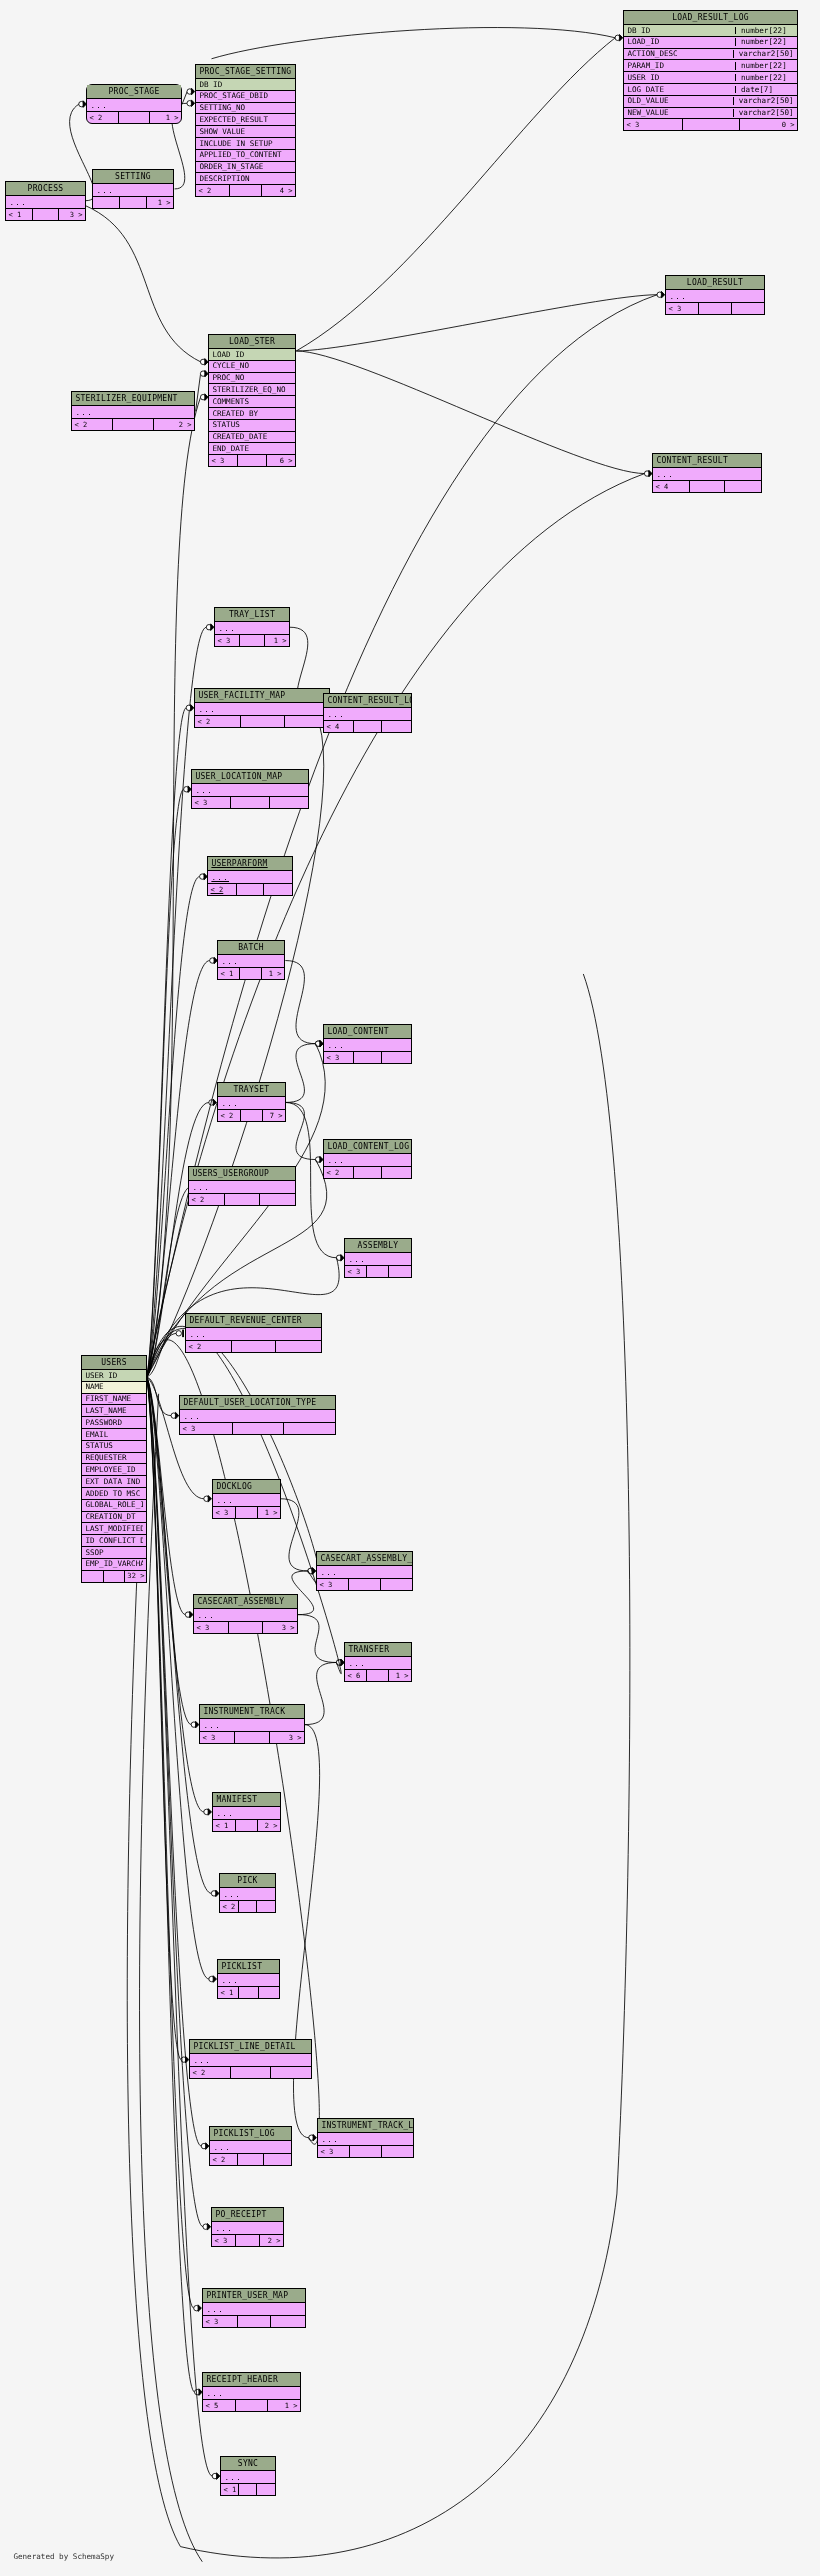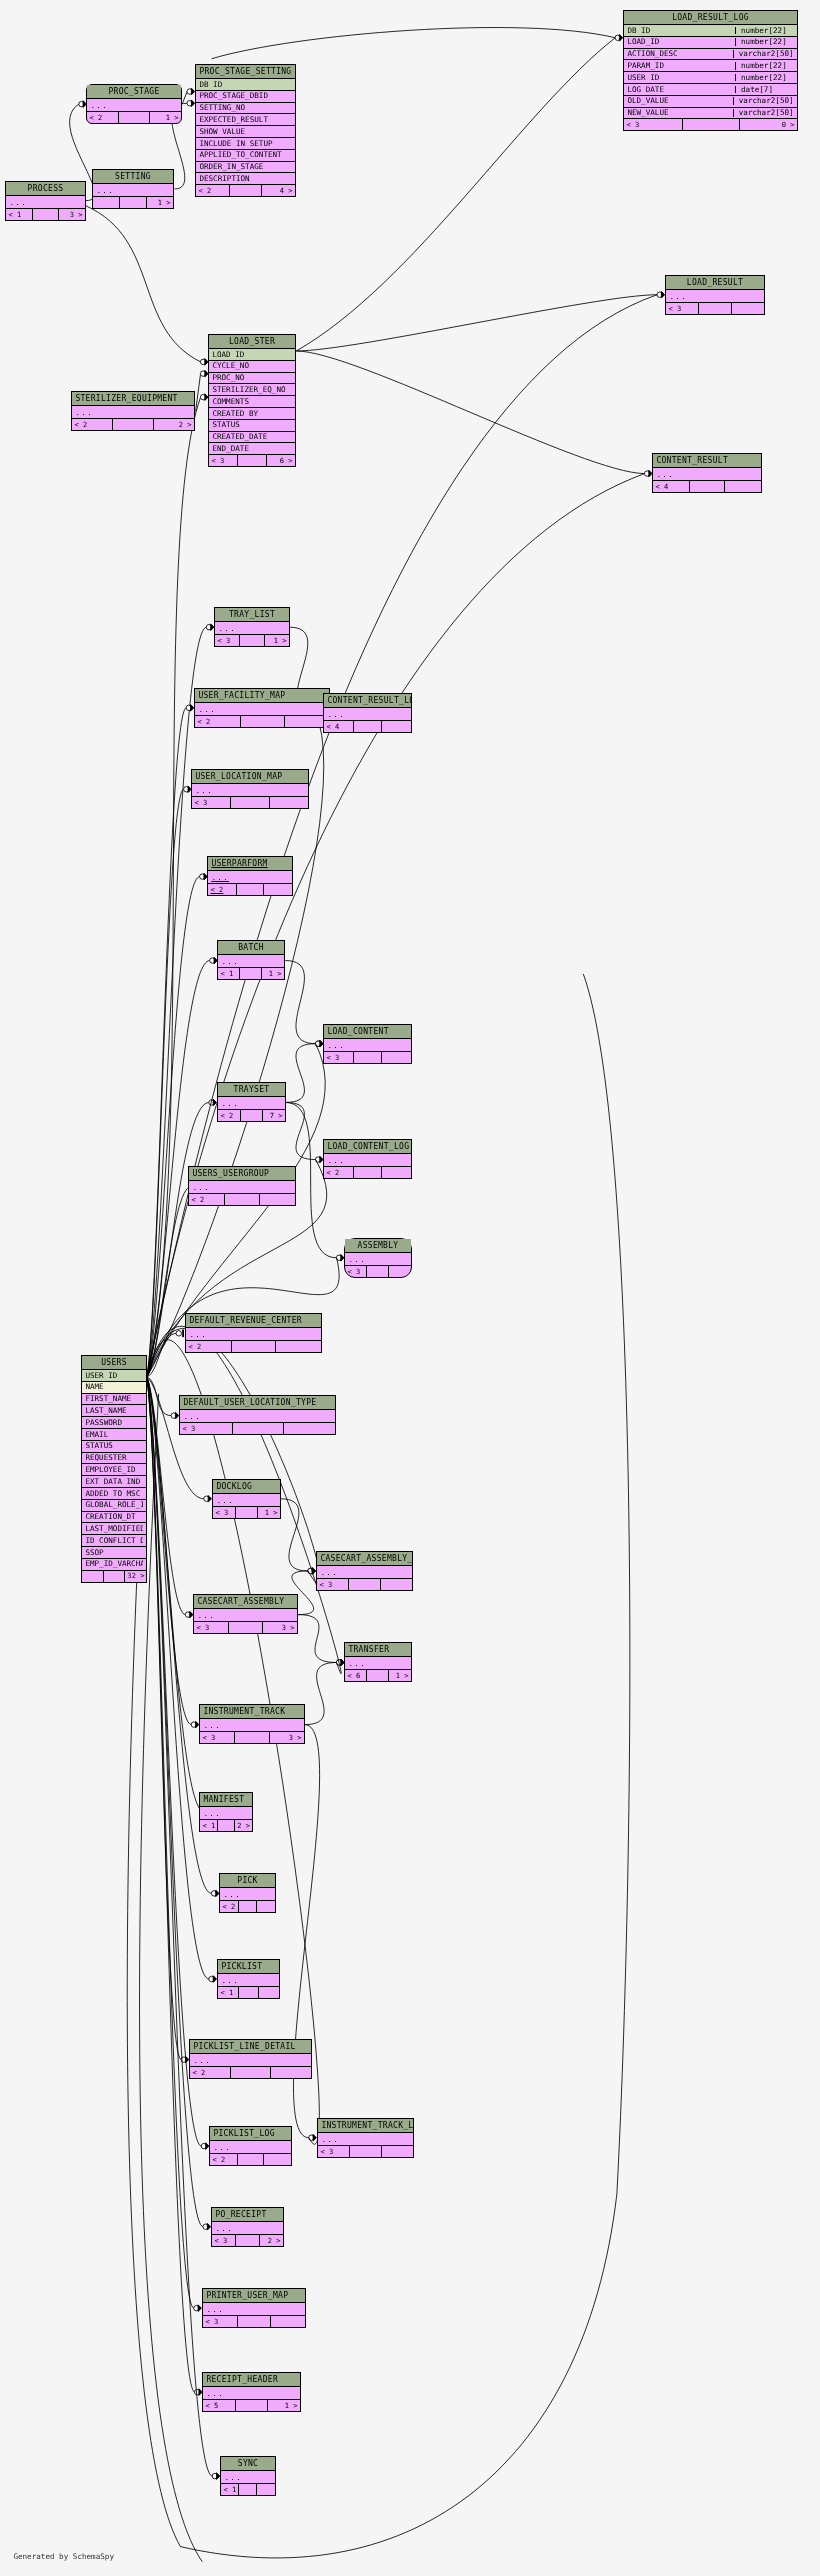--- a/index.html
+++ b/index.html
@@ -556,21 +556,21 @@
         <div class="tbl-title left">USERS_USERGROUP</div>
         <div class="col-row ellipsis">
           <span class="col-name">...</span>
         </div>
         <div class="tbl-foot">
           <div class="foot-l">&lt; 2</div>
           <div class="foot-m"></div>
           <div class="foot-r"></div>
         </div>
       </div>
-      <div class="tbl" style="left: 344px; top: 1238px; width: 68px; border-radius: 11px;">
+      <div class="tbl" style="left: 344px; top: 1238px; width: 68px;">
         <div class="tbl-title">ASSEMBLY</div>
         <div class="col-row ellipsis">
           <span class="col-name">...</span>
         </div>
         <div class="tbl-foot">
           <div class="foot-l">&lt; 3</div>
           <div class="foot-m"></div>
           <div class="foot-r"></div>
         </div>
       </div>
@@ -703,21 +703,21 @@
         <div class="tbl-title left">INSTRUMENT_TRACK</div>
         <div class="col-row ellipsis">
           <span class="col-name">...</span>
         </div>
         <div class="tbl-foot">
           <div class="foot-l">&lt; 3</div>
           <div class="foot-m"></div>
           <div class="foot-r">3 &gt;</div>
         </div>
       </div>
-      <div class="tbl" style="left: 199px; top: 1792px; width: 54px;">
+      <div class="tbl" style="left: 212px; top: 1792px; width: 69px;">
         <div class="tbl-title left">MANIFEST</div>
         <div class="col-row ellipsis">
           <span class="col-name">...</span>
         </div>
         <div class="tbl-foot">
           <div class="foot-l">&lt; 1</div>
           <div class="foot-m"></div>
           <div class="foot-r">2 &gt;</div>
         </div>
       </div>

